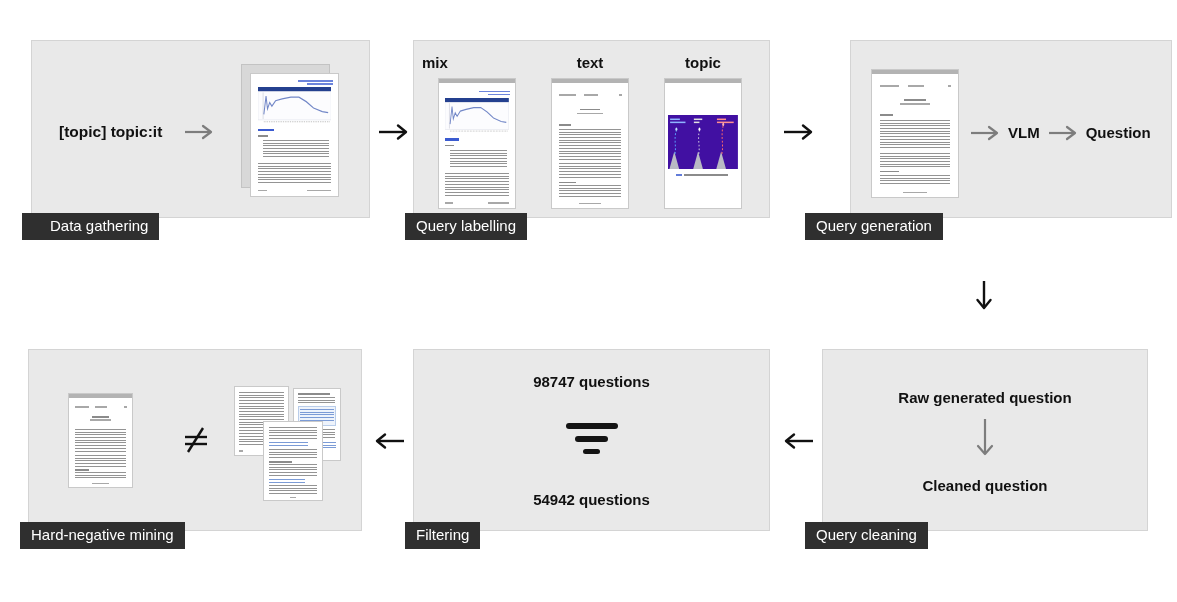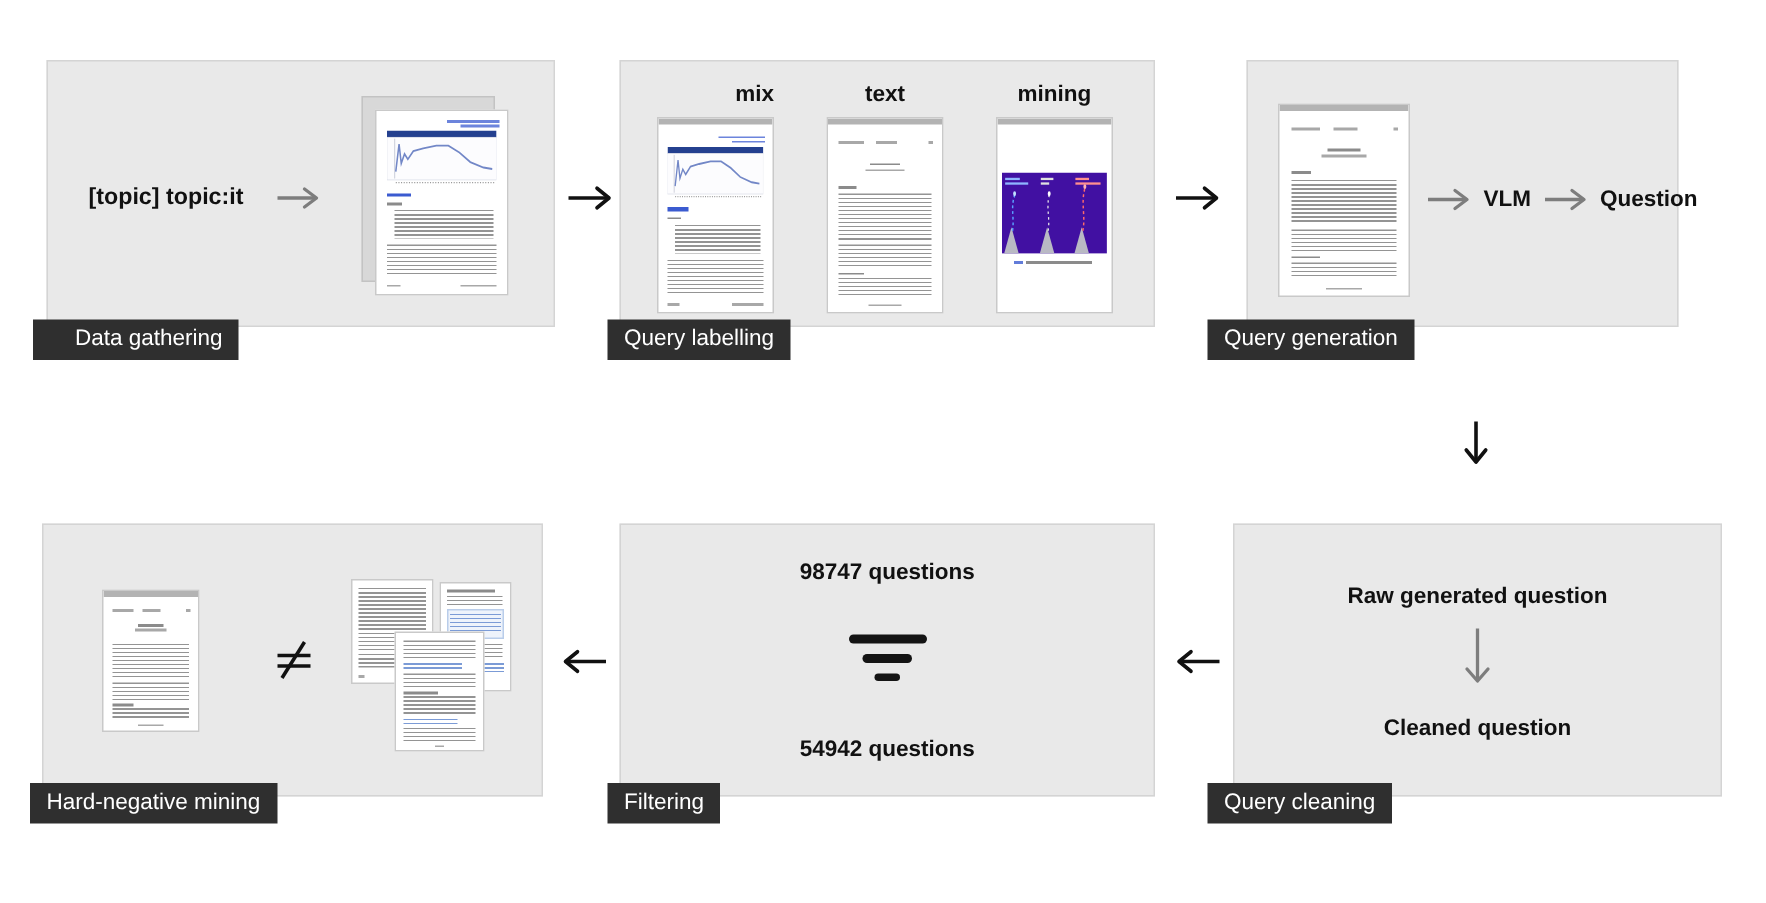--- a/index.html
+++ b/index.html
@@ -3,21 +3,21 @@
 <meta charset="utf-8">
 <style>
   * { margin:0; padding:0; box-sizing:border-box; }
   body { background:#ffffff; font-family:"Liberation Sans", sans-serif; }
   .canvas { position:relative; width:1177px; height:602px; background:#ffffff; overflow:hidden; }
 
   
   .panel { position:absolute; background:#e9e9e9; border:1px solid #d4d4d4; }
   #panel-data-gathering   { left:31px;  top:40px;  width:339px; height:178px; }
   #panel-page-labelling   { left:413px; top:40px;  width:357px; height:178px; }
-  #panel-query-generation { left:831px; top:40px;  width:288px; height:178px; }
+  #panel-query-generation { left:850px; top:40px;  width:322px; height:178px; }
   #panel-hard-negative    { left:28px;  top:349px; width:334px; height:182px; }
   #panel-filtering        { left:413px; top:349px; width:357px; height:182px;padding-left:44px; }
   #panel-query-cleaning   { left:822px; top:349px; width:326px; height:182px; }
 
   
   .badge { position:absolute; background:#2f2f2f; color:#fff; font-size:15px;
            padding:4px 11px 6px; white-space:nowrap; z-index:5; }
   #badge-data-gathering   { left:22px;  top:213px;padding-left:28px; }
   #badge-page-labelling   { left:405px; top:213px; }
   #badge-query-generation { left:805px; top:213px; }
@@ -72,23 +72,23 @@
       <div class="bluebar" style="left:8%; top:45%; width:18%; height:2.5px;"></div>
       <div class="dashD" style="left:8%; top:50%; width:12%;"></div>
       <div class="tl" style="left:14%; top:54%; right:10%; height:16%;"></div>
       <div class="tl" style="left:8%;  top:73%; right:8%;  height:17%;"></div>
       <div class="dash" style="left:8%; bottom:4%; width:10%; height:1.5px;"></div>
       <div class="dash" style="right:8%; bottom:4%; width:28%; height:1.5px;"></div>
     </div>
   </div>
 
   <div class="panel" id="panel-page-labelling">
-    <div class="abs flow-text" style="left:24px; top:13px; width:78px; text-align:right;">mix</div>
+    <div class="abs flow-text" style="left:8px; top:13px; width:78px; text-align:left;">mix</div>
     <div class="abs flow-text" style="left:137px; top:13px; width:78px; text-align:center;">text</div>
-    <div class="abs flow-text" style="left:250px; top:13px; width:78px; text-align:center;">mining</div>
+    <div class="abs flow-text" style="left:250px; top:13px; width:78px; text-align:center;">topic</div>
 
     <div class="page" style="left:24px; top:37px; width:78px; height:131px;">
       <div class="topbar"></div>
       <div class="bluebar" style="right:6%; top:9%;    width:42%; height:1.5px; opacity:.75;"></div>
       <div class="bluebar" style="right:6%; top:11.5%; width:30%; height:1.5px; opacity:.75;"></div>
       <svg class="abs" style="left:8%; top:15%; width:84%; height:27%;" viewBox="0 0 100 40" preserveAspectRatio="none">
         <rect x="0" y="0" width="100" height="5" fill="#24408f"></rect>
         <rect x="0" y="5" width="100" height="31" fill="#fcfcfe" stroke="#dcdfe9" stroke-width="0.6"></rect>
         <line x1="7" y1="6" x2="7" y2="35" stroke="#b9bdcb" stroke-width="0.6"></line>
         <polyline fill="none" stroke="#7287c7" stroke-width="1.4" points="8,30 11,10 13,24 16,17 19,21 24,15 33,13 45,11 56,11 66,16 76,23 88,27 96,28"></polyline>

